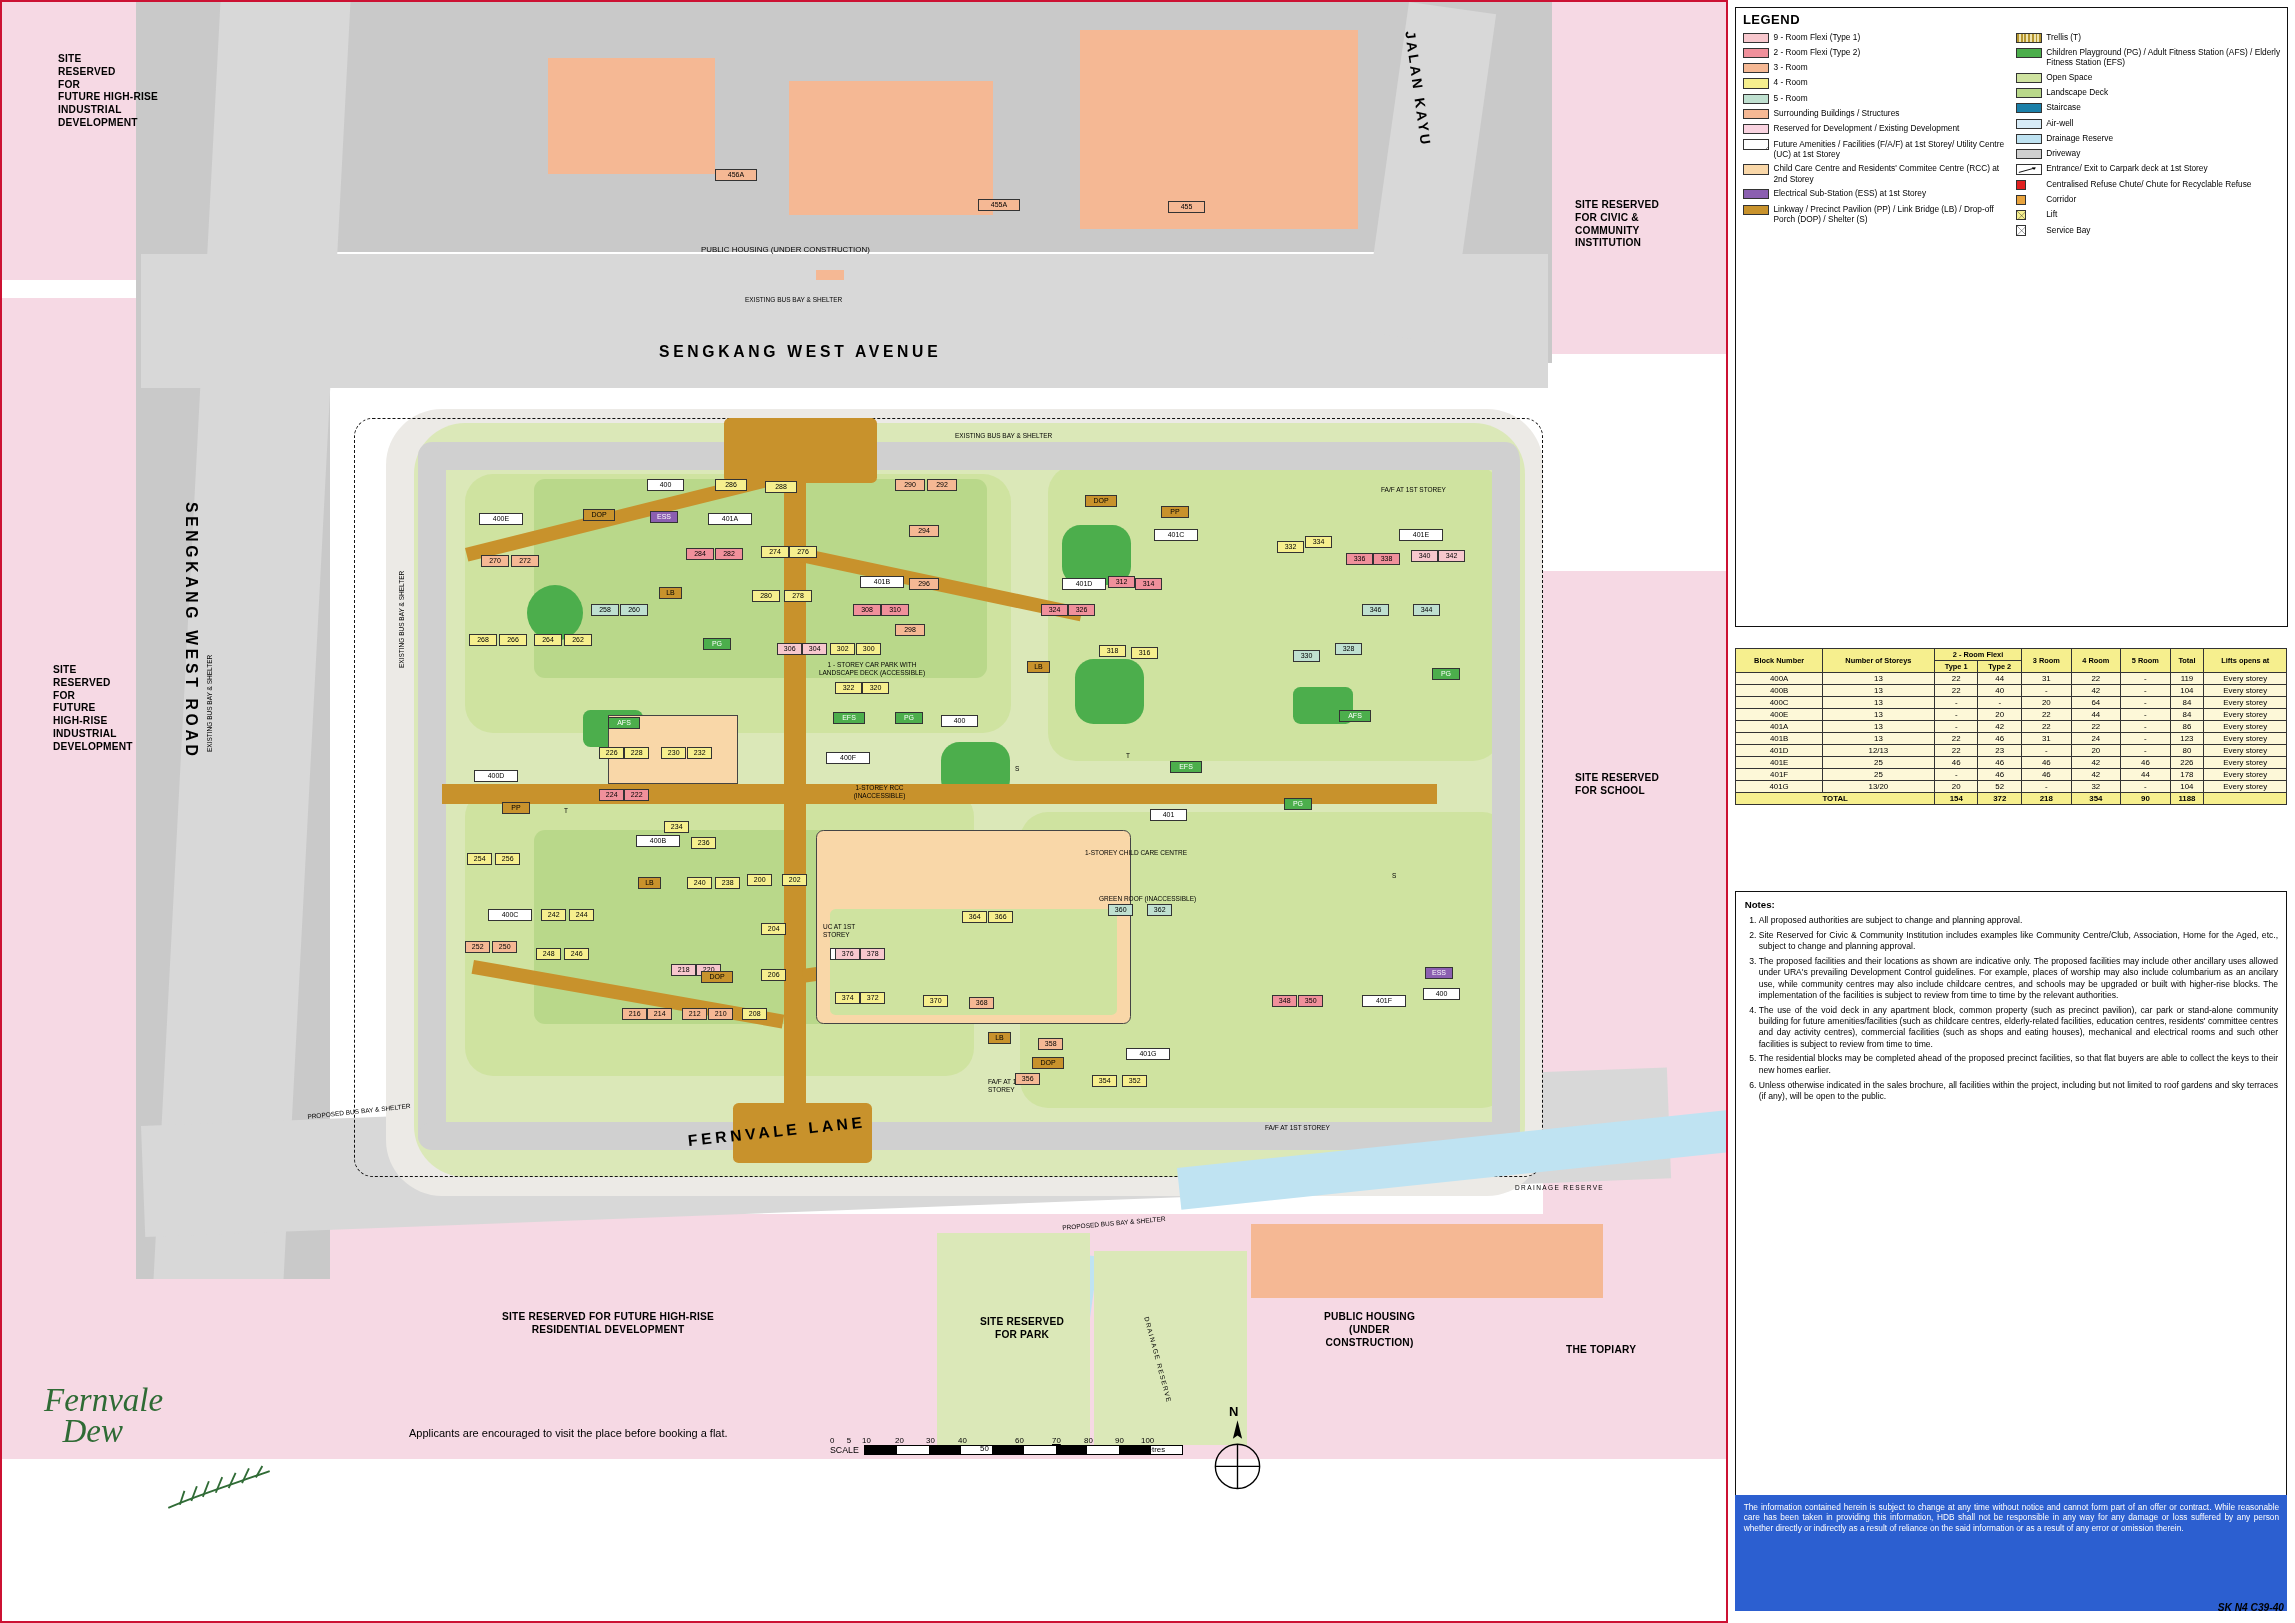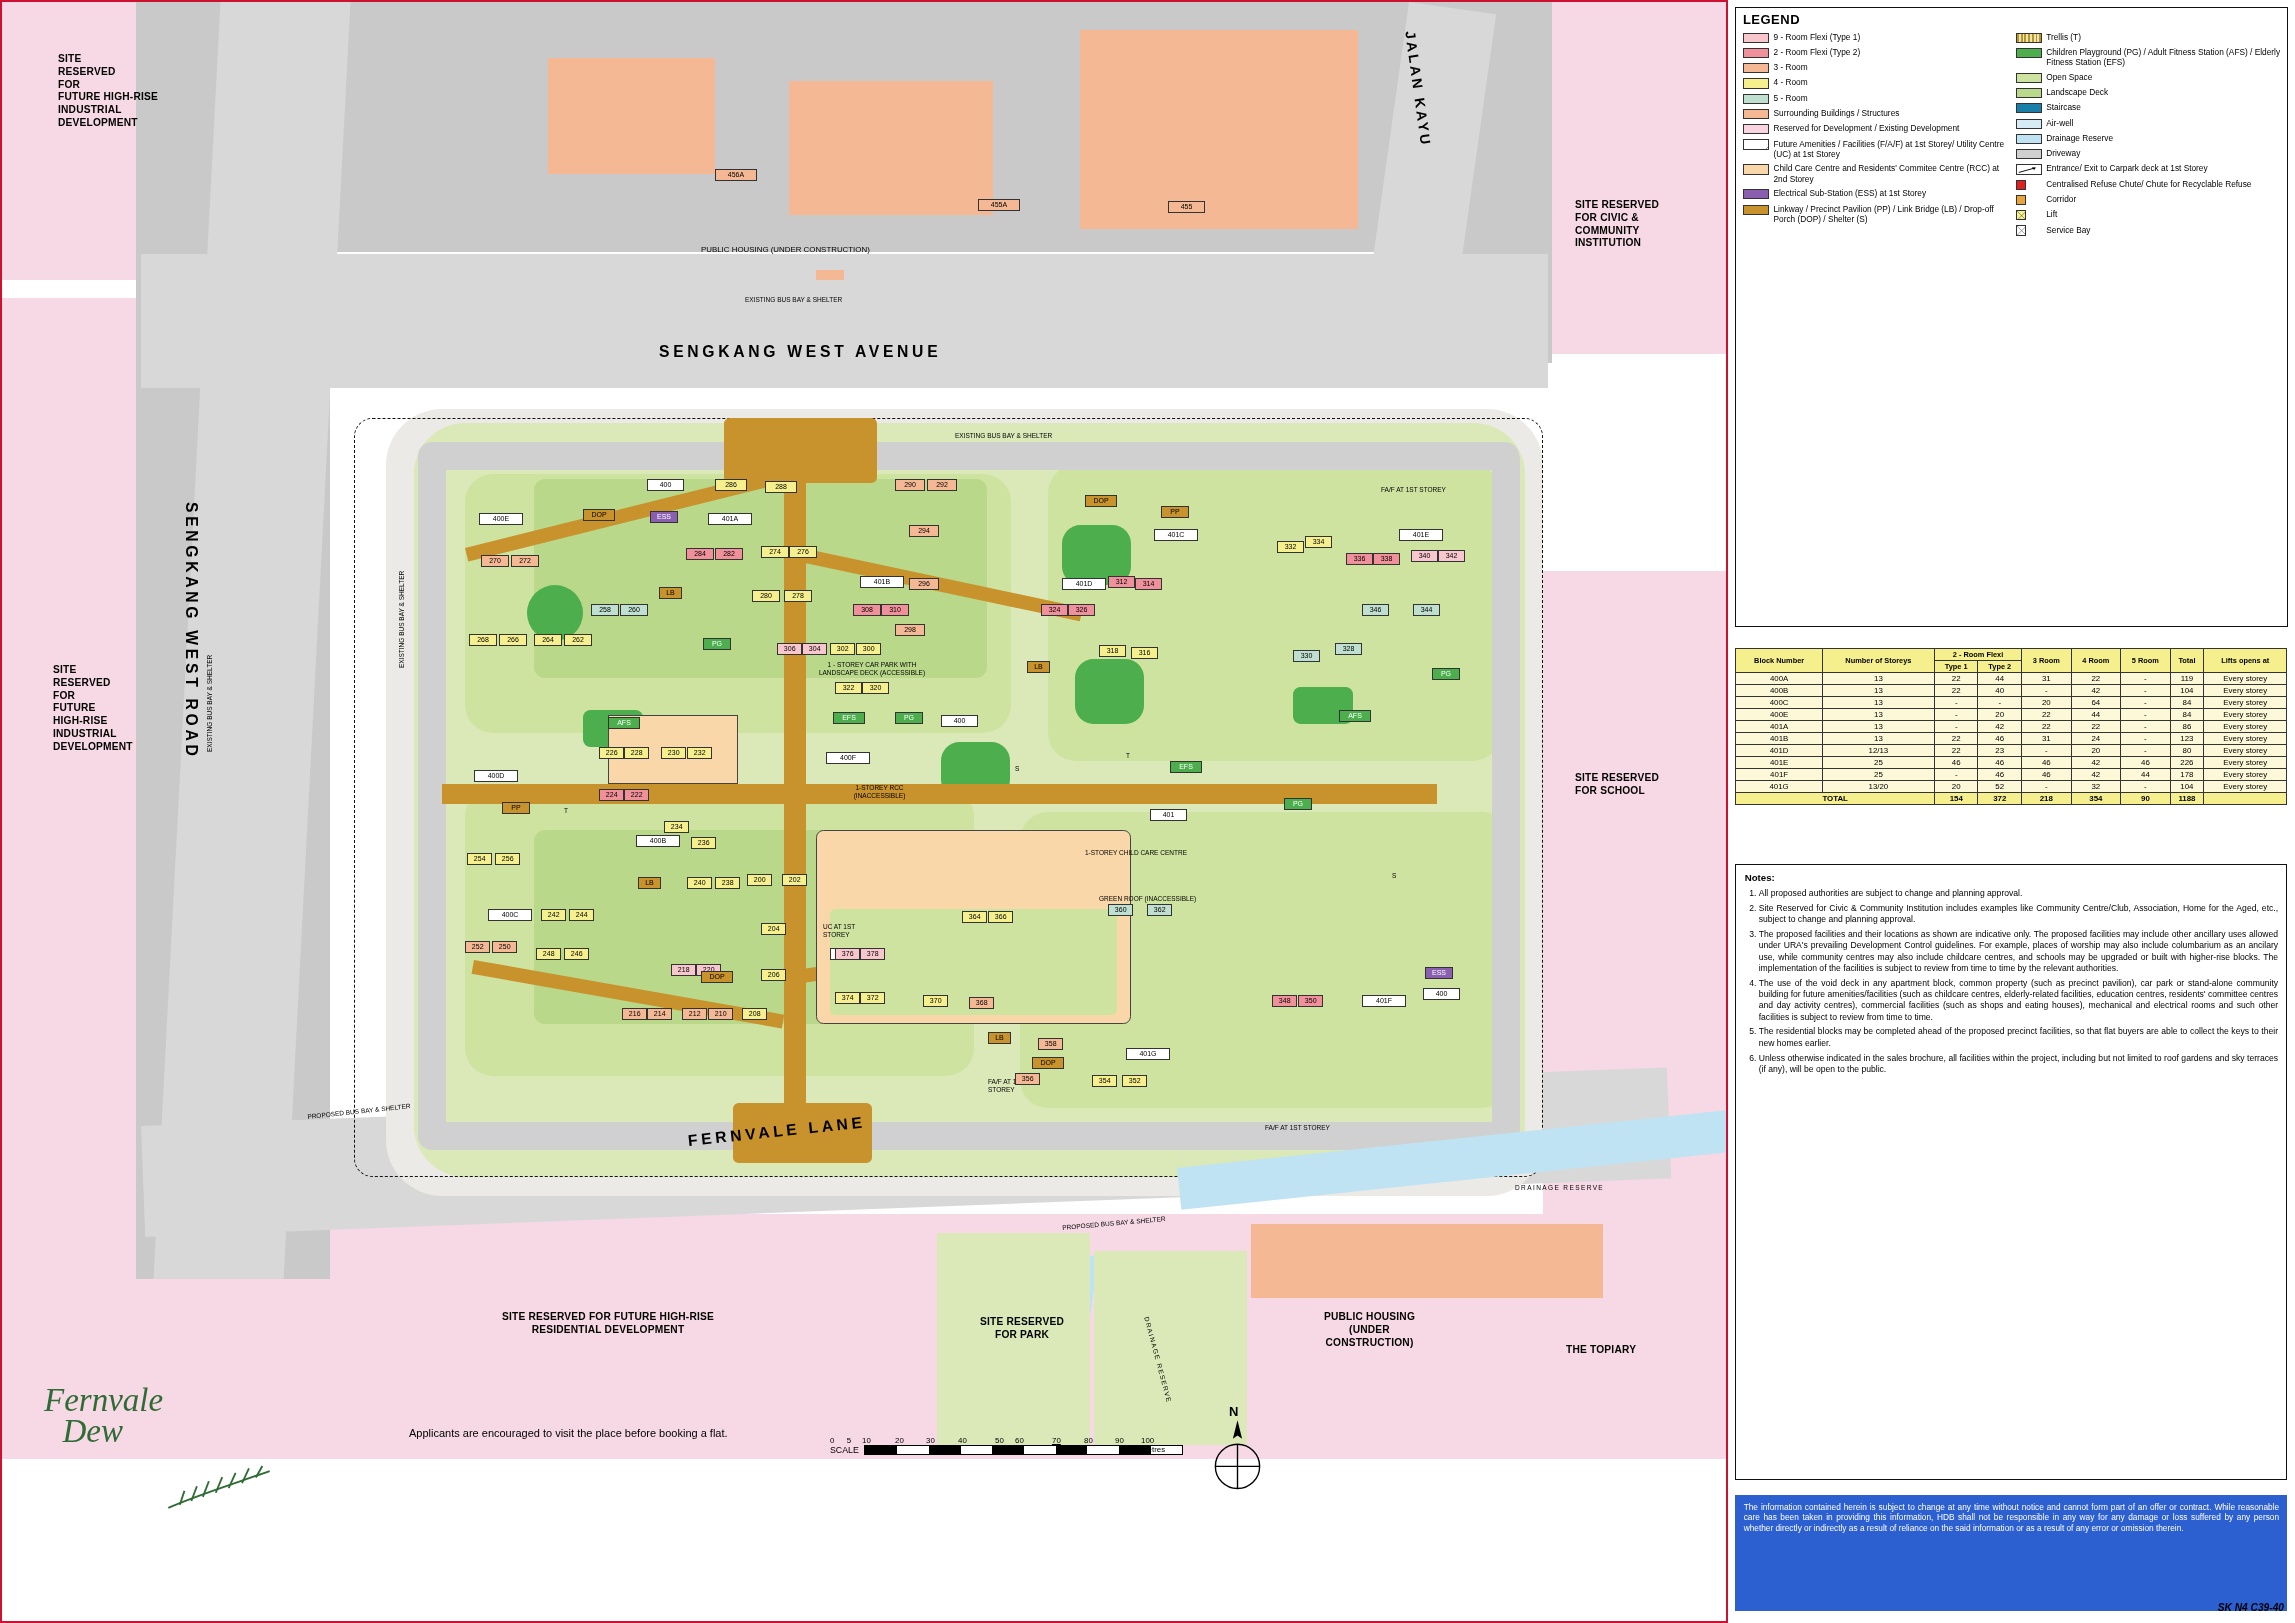--- a/index.html
+++ b/index.html
@@ -104,21 +104,21 @@
     border-collapse:collapse; font-size:7.9px;
   }
   table.blocktable th, table.blocktable td {
     border:0.5px solid #333; text-align:center; padding:0.9px 1.4px; height:12px;
   }
   table.blocktable th { background:#f6ef8e; font-weight:700; font-size:7.4px;}
   table.blocktable td { background:#fdf8d8; }
   table.blocktable tr.total td { background:#f6ef8e; font-weight:700; }
 
   .notes-box {
-    position:absolute; left:7.4px; top:864px; width:552px; height:616px;
+    position:absolute; left:7.4px; top:891px; width:552px; height:616px;
     border:0.9px solid #111; background:#fff; padding:6.5px 8.3px;
     font-size:8.6px; line-height:1.33; text-align:justify;
   }
   .notes-box h4 { margin:0 0 3.7px 0; font-size:9.7px; }
   .notes-box ol { margin:0; padding-left:14px; }
   .notes-box li { margin-bottom:3.2px; }
 
   .disclaimer {
     position:absolute; left:7.4px; top:1495px; width:552px; height:116px;
     background:#2c5fd0; color:#fff; font-size:8.3px; line-height:1.3;
@@ -418,21 +418,21 @@
       <div class="applicants">Applicants are encouraged to visit the place before booking a flat.</div>
 
       <div class="scalebar">
         <div class="scale-nums">
           <span style="left:0;">0</span>
           <span style="left:16.7px;">5</span>
           <span style="left:32px;">10</span>
           <span style="left:65px;">20</span>
           <span style="left:96px;">30</span>
           <span style="left:128px;">40</span>
-          <span style="left:165px;">50</span>
+          <span style="left:150px;margin-top:8px;">50</span>
           <span style="left:185px;">60</span>
           <span style="left:222px;text-decoration:underline;">70</span>
           <span style="left:254px;">80</span>
           <span style="left:285px;">90</span>
           <span style="left:311px;">100 Metres</span>
         </div>
         <div style="display:flex;align-items:center;">
           <span style="font-size:8.8px;margin-right:5.6px;">SCALE</span>
           <div class="bar">
             <div class="seg b"></div>

